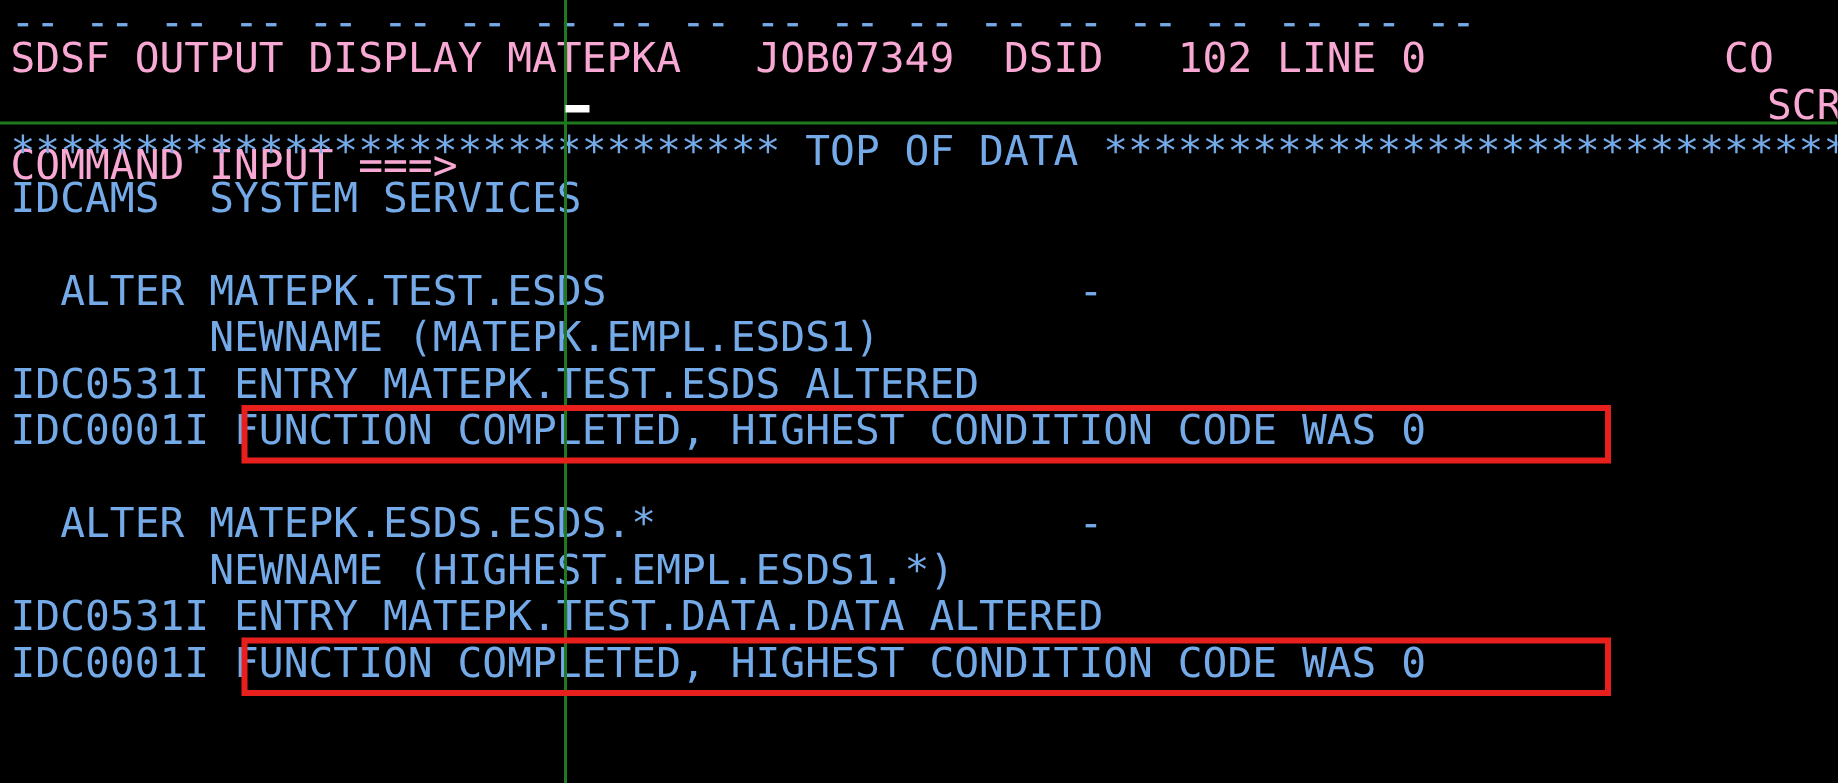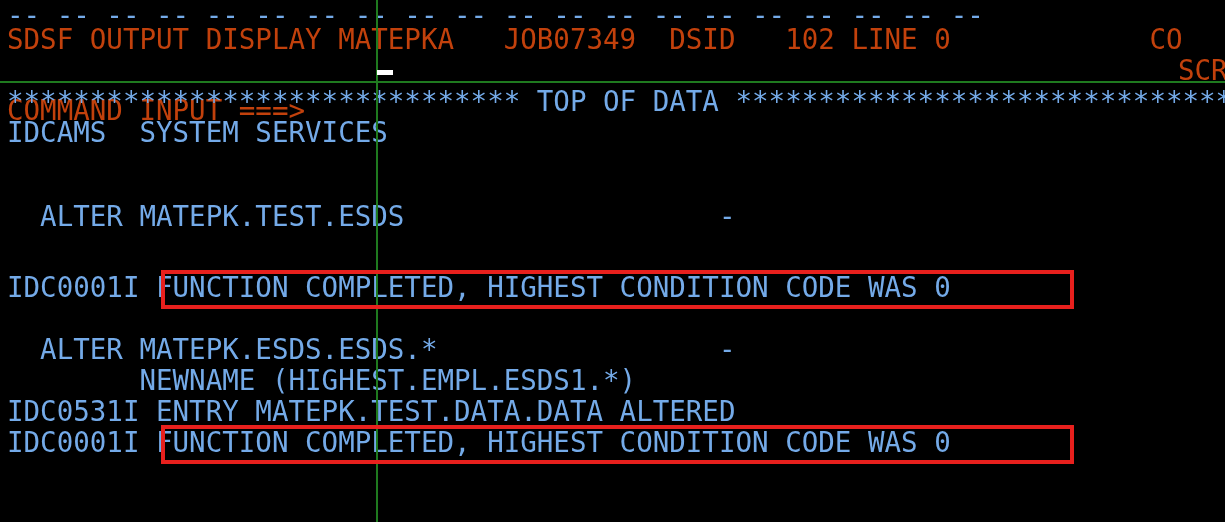--- a/index.html
+++ b/index.html
@@ -37,21 +37,21 @@
     height: 31px;
     line-height: 31px;
     white-space: pre;
     font-size: 27.5px;
     letter-spacing: 0px;
     font-family: "DejaVu Sans Mono", "Liberation Mono", monospace;
     font-weight: 400;
   }
 
   .c-blue  { color: #74aae8; }
-  .c-white { color: #c2410c; }
+  .c-white { color: #f9a8d4; }
 
   
   .vline {
     position: absolute;
     top: 0;
     width: 2px;
     height: 522px;
     background: #1f7a1f;
     z-index: 5;
   }
@@ -94,23 +94,25 @@
     <div class="row c-white" style="top:55px;margin-top:40px;">COMMAND INPUT ===&gt;</div>
 
     <div class="row c-white" style="top:55px; left:1178px;">SCR</div>
 
     <div class="row c-blue" style="top:86px;">******************************* TOP OF DATA ********************************</div>
 
     <div class="row c-blue" style="top:117px;">IDCAMS  SYSTEM SERVICES</div>
 
     <div class="row c-blue" style="top:148px;"></div>
 
-    <div class="row c-blue" style="top:179px;margin-top:22px;">  ALTER MATEPK.TEST.ESDS                   -</div>
+    <div class="row c-blue" style="top:179px;">  ALTER MATEPK.TEST.ESDS                   -</div>
 
+    <div class="row c-blue" style="top:210px;">        NEWNAME (MATEPK.EMPL.ESDS1)</div>
 
+    <div class="row c-blue" style="top:241px;">IDC0531I ENTRY MATEPK.TEST.ESDS ALTERED</div>
 
     <div class="row c-blue" style="top:272px;">IDC0001I FUNCTION COMPLETED, HIGHEST CONDITION CODE WAS 0</div>
 
     <div class="row c-blue" style="top:303px;"></div>
 
     <div class="row c-blue" style="top:334px;">  ALTER MATEPK.ESDS.ESDS.*                 -</div>
 
     <div class="row c-blue" style="top:365px;">        NEWNAME (HIGHEST.EMPL.ESDS1.*)</div>
 
     <div class="row c-blue" style="top:396px;">IDC0531I ENTRY MATEPK.TEST.DATA.DATA ALTERED</div>

